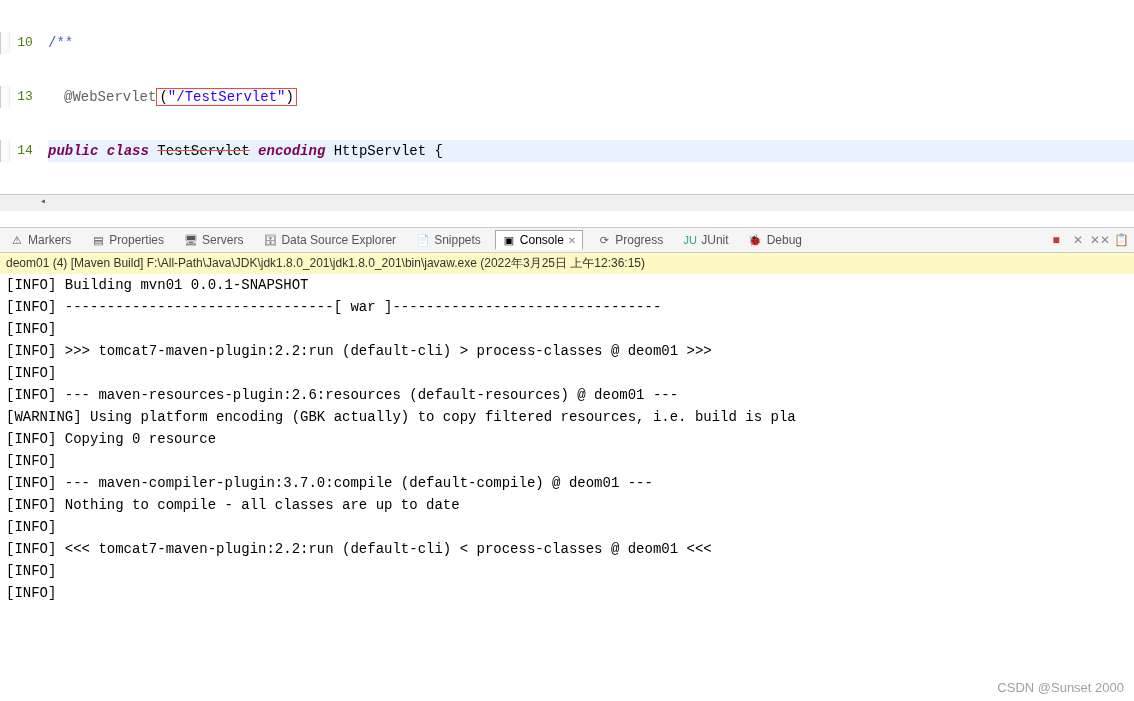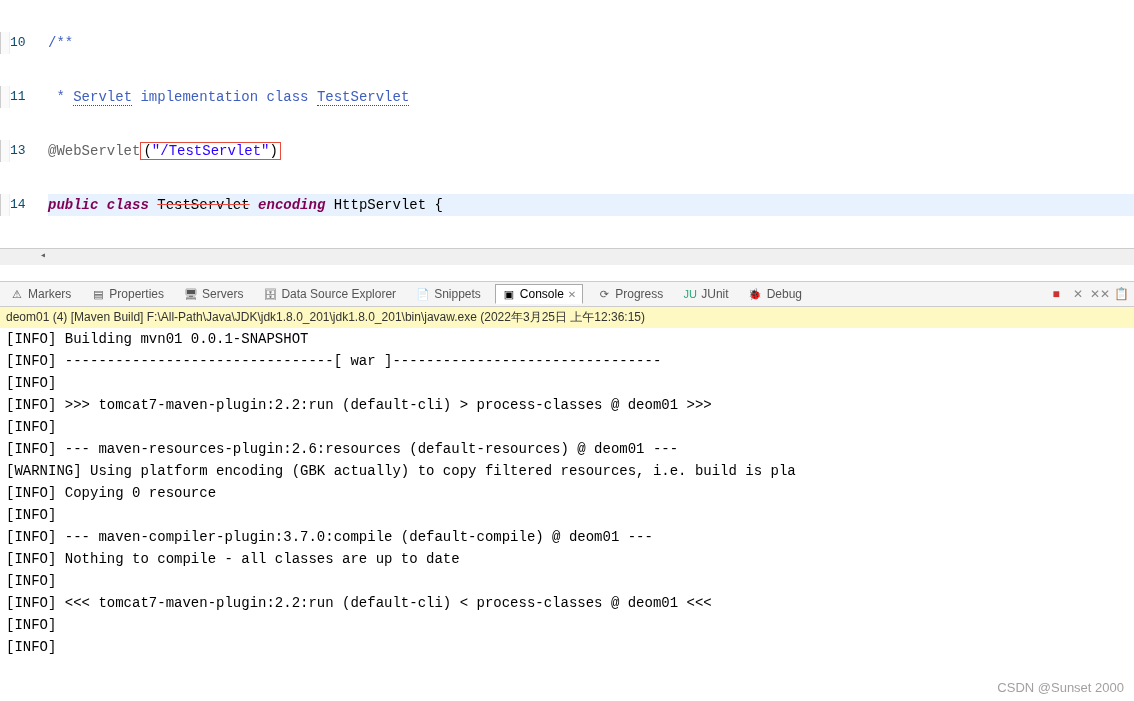--- a/index.html
+++ b/index.html
@@ -14,35 +14,35 @@
   background: #fff;
   white-space: pre;
 }
 .code-line {
   display: flex;
   height: 22px;
   line-height: 22px;
 }
 .line-num {
   width: 38px;
-  text-align: left;
+  text-align: center;
   padding-right: 8px;
-  color: #0c4a6e;
+  color: #4d7c0f;
   font-size: 13px;
   background: #fff;
 }
 .line-content {
   flex: 1;
   font-size: 14px;
 }
 .highlighted-line {
   background: #e8f2fe;
 }
 .comment-blue { color: #3F5FBF; }
-.annotation { color: #646464; }
+.annotation { color: #646464; margin-left: 16px; }
 .keyword { color: #7F0055; font-weight: bold; font-style: italic; }
 .string { color: #2A00FF; }
 .classname { color: #000; }
 .underline-red { border-bottom: 1px dotted #f00; }
 .red-box {
   border: 1px solid #e74c3c;
   padding: 0 2px;
 }
 .scrollbar-h {
   height: 17px;
@@ -141,25 +141,20 @@
 <body>
 
 <div class="editor-area">
   <div class="code-line">
     <span class="gutter-strip"></span>
     <span class="line-num">10</span>
     <span class="line-content comment-blue">/**</span>
   </div>
   <div class="code-line">
     <span class="gutter-strip"></span>
-    <span class="line-num">11</span>
-    <span class="line-content comment-blue"><span> * </span><span class="underline-red">Servlet</span><span> implementation class </span><span class="underline-red">TestServlet</span></span>
-  </div>
-  <div class="code-line">
-    <span class="gutter-strip"></span>
     <span class="line-num">13</span>
     <span class="line-content"><span class="annotation">@WebServlet</span><span class="red-box"><span>(</span><span class="string">"/TestServlet"</span><span>)</span></span></span>
   </div>
   <div class="code-line highlighted-line">
     <span class="gutter-strip"></span>
     <span class="line-num">14</span>
     <span class="line-content"><span class="keyword">public</span> <span class="keyword">class</span> <span class="classname" style="text-decoration:line-through;text-decoration-color:#e74c3c">TestServlet</span> <span class="keyword">encoding</span> <span>HttpServlet {</span></span>
   </div>
   <div class="scrollbar-h"></div>
 </div>

